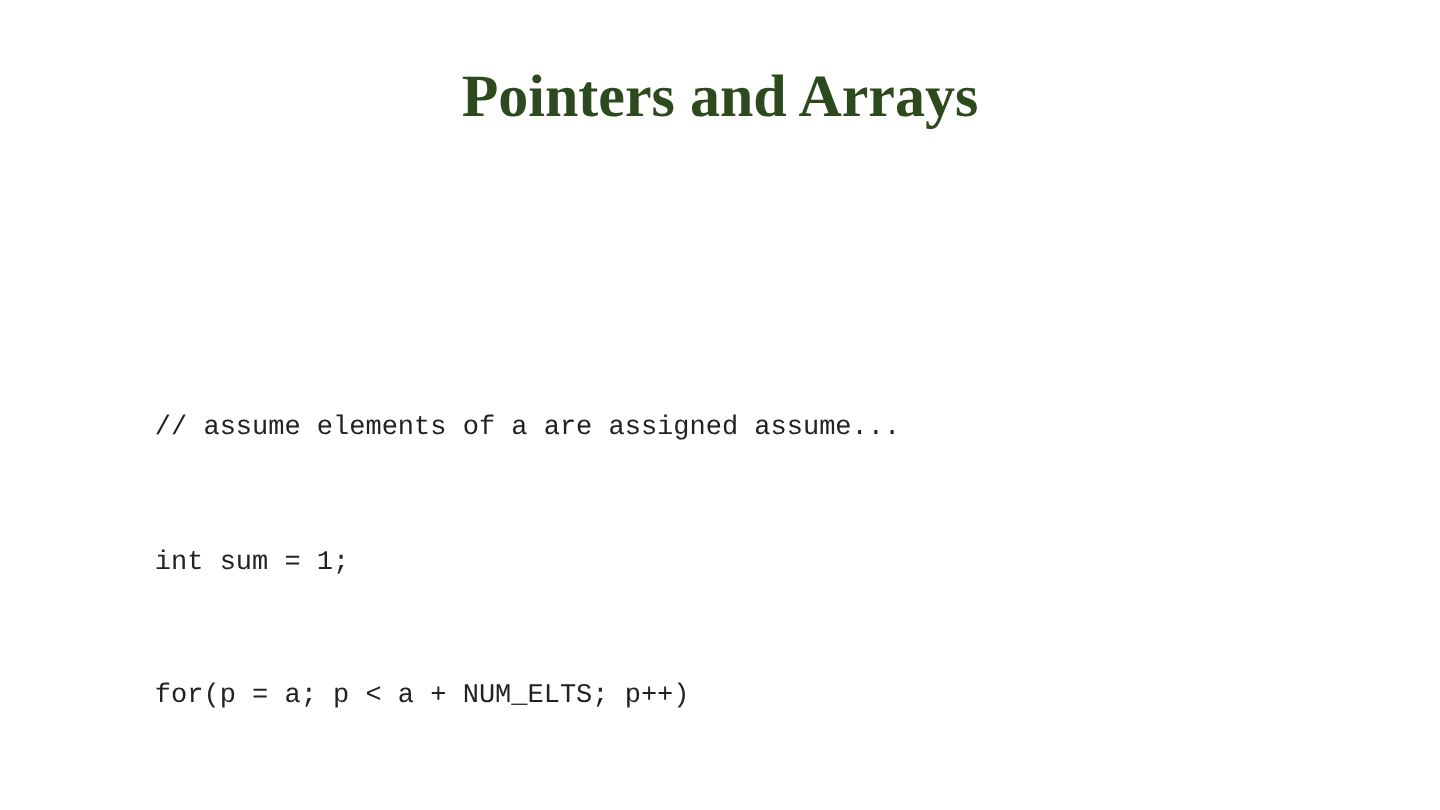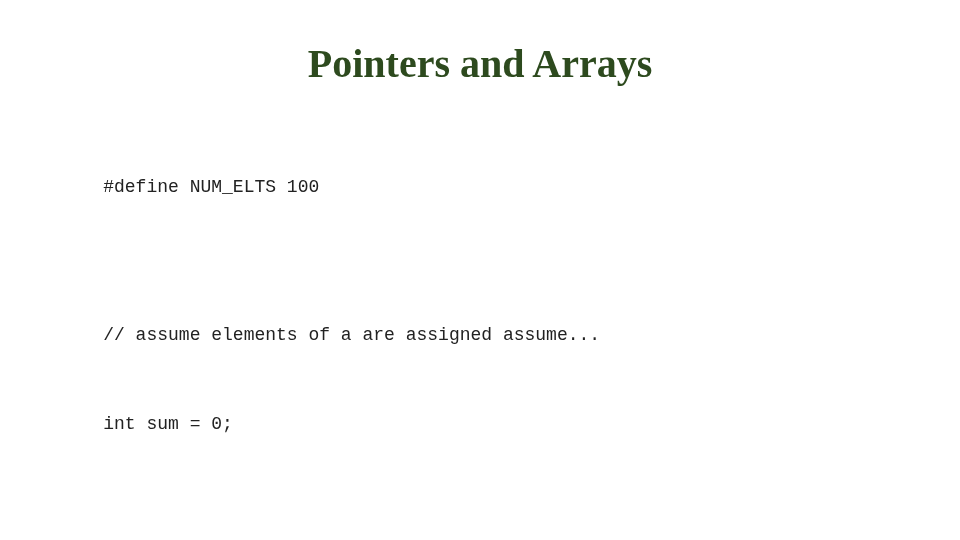--- a/index.html
+++ b/index.html
@@ -25,45 +25,45 @@
       align-items: flex-start;
       padding: 40px 60px 40px 60px;
     }
 
     .slide-title {
       width: 100%;
       text-align: center;
       font-size: 40px;
       font-weight: bold;
       color: #2d4a1e;
-      margin-bottom: 56px;
+      margin-bottom: 36px;
       font-family: Georgia, 'Times New Roman', serif;
     }
 
     .code-block {
       font-family: 'Courier New', Courier, monospace;
       font-size: 18px;
       color: #222222;
       line-height: 1.65;
       white-space: pre;
       text-align: left;
     }
   </style>
 </head>
 <body>
 
 <div class="slide-container">
   <div class="slide-title">Pointers and Arrays</div>
 
   <div class="code-block">
-    <span>#define NUM_ELTS 100</span>
     <br>
     <br>
     <span>// assume elements of a are assigned assume...</span>
     <br>
-    <span>int sum = 0;</span>
+    <span>int sum = 1;</span>
     <br>
+    <span>for(p = a; p &lt; a + NUM_ELTS; p++)</span>
     <br>
     
     <br>
     
   </div>
 </div>
 
 </body></html>

